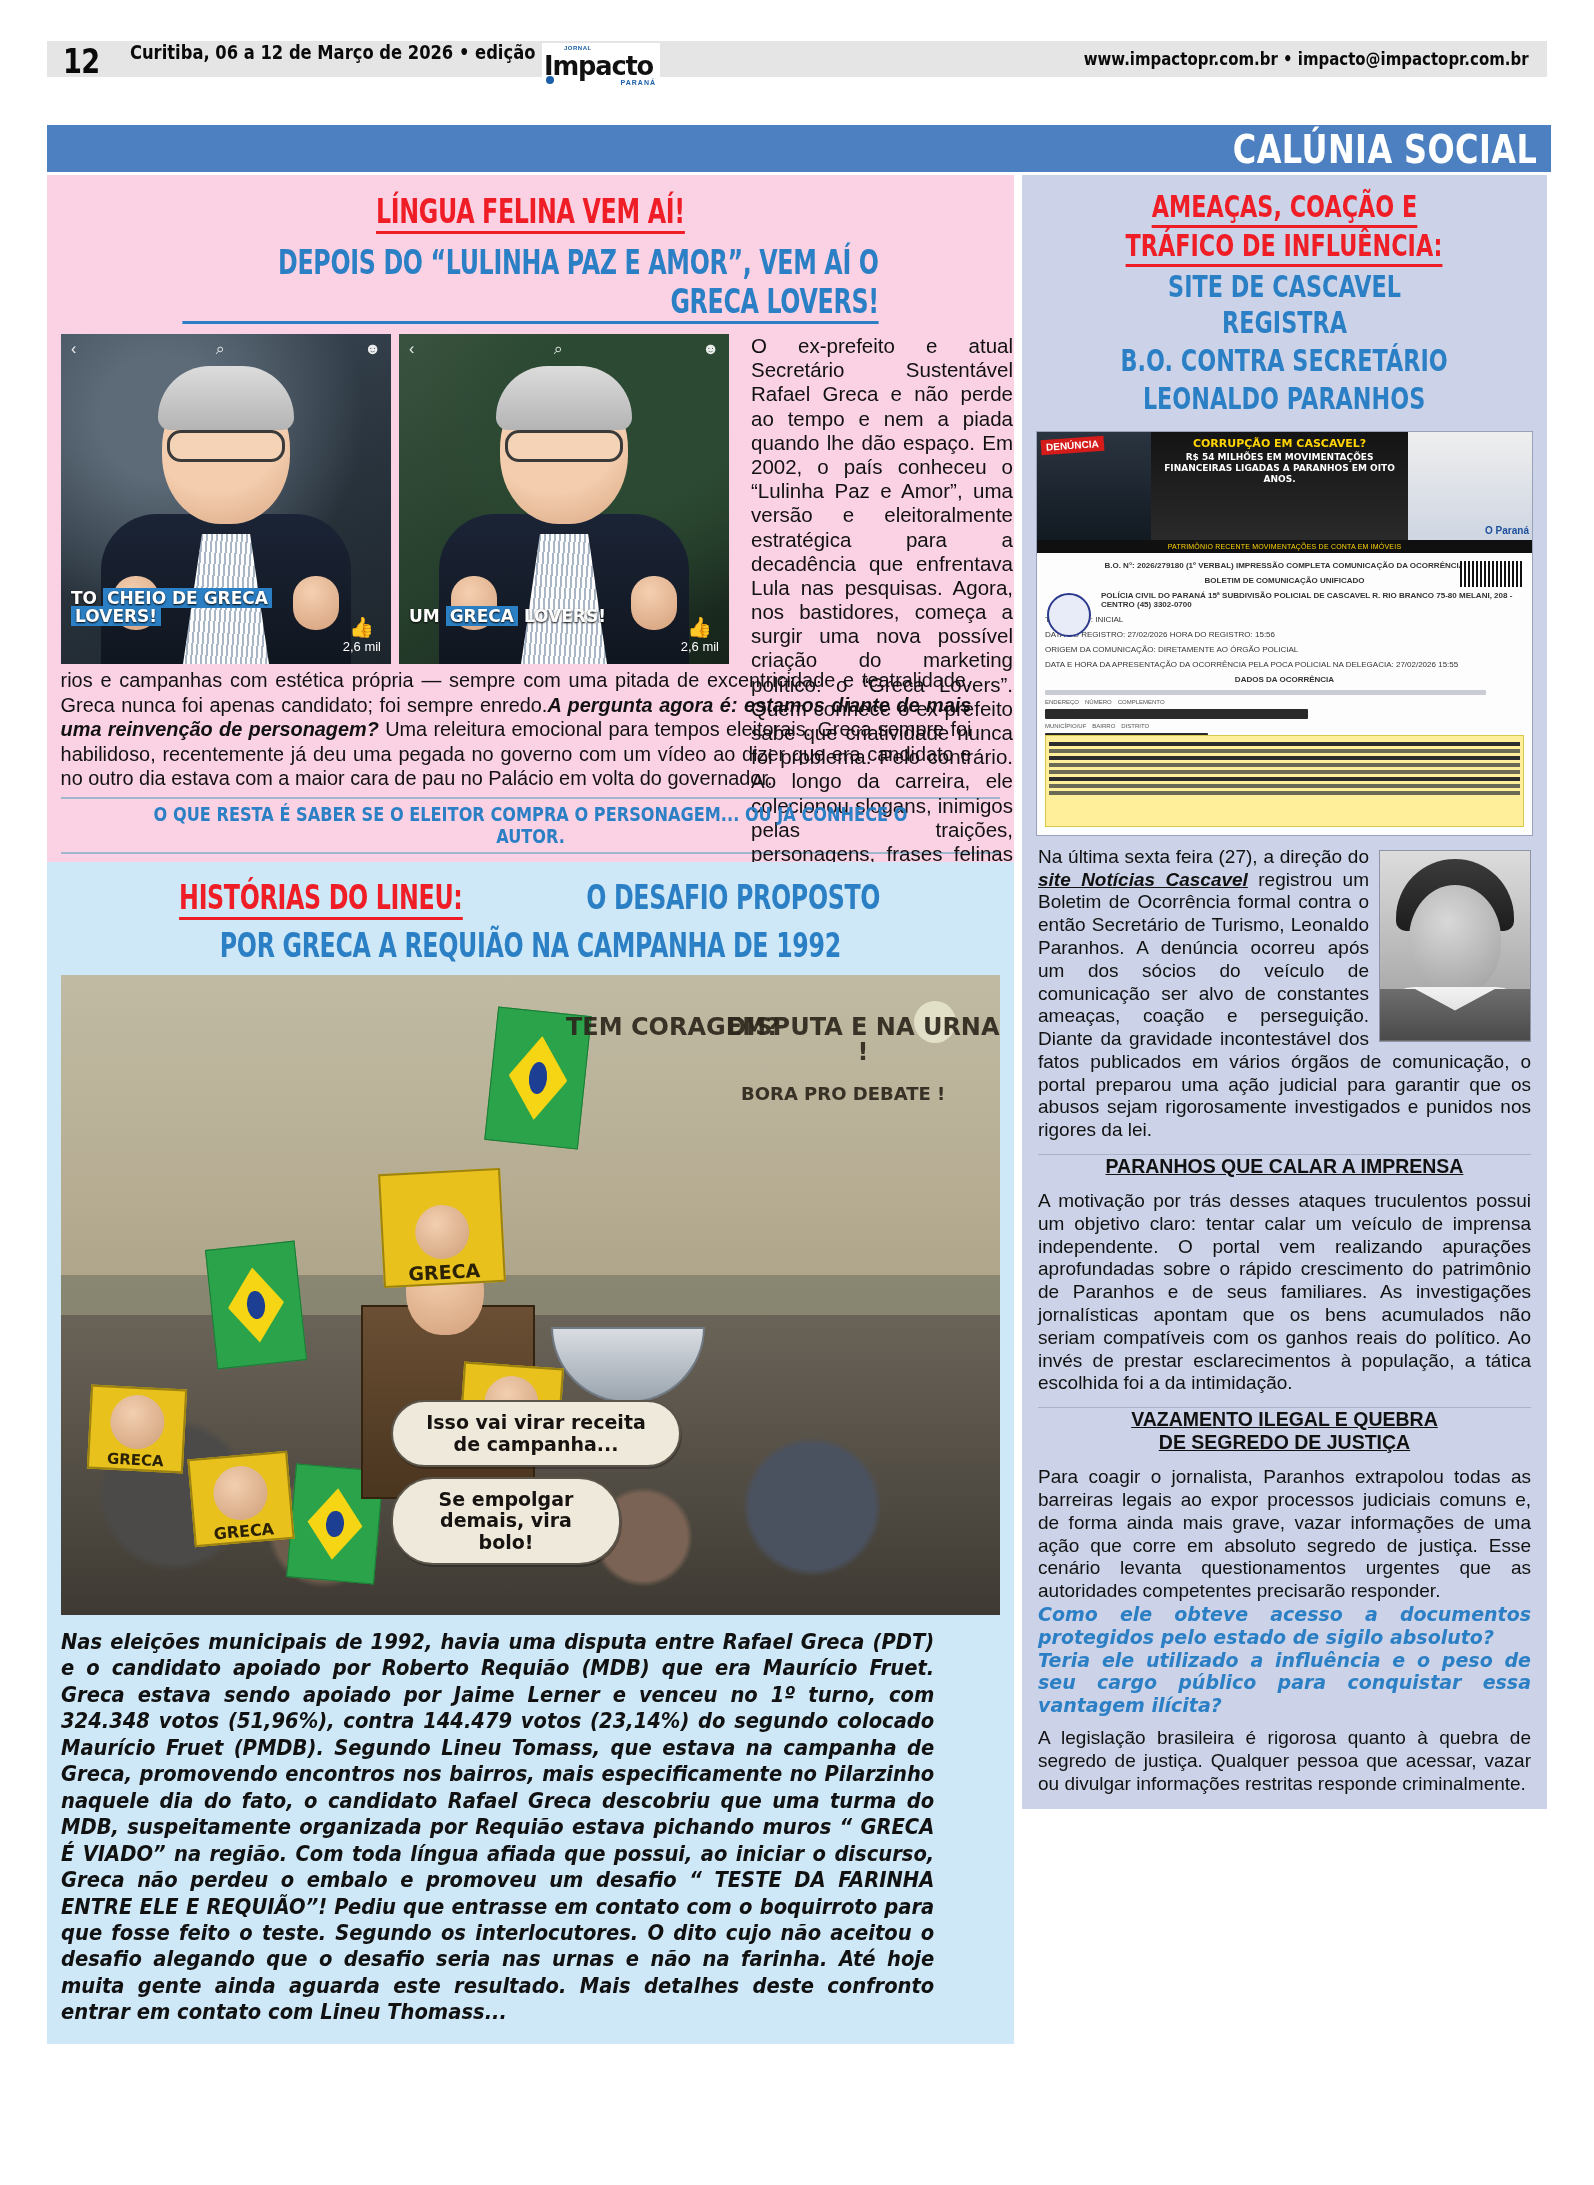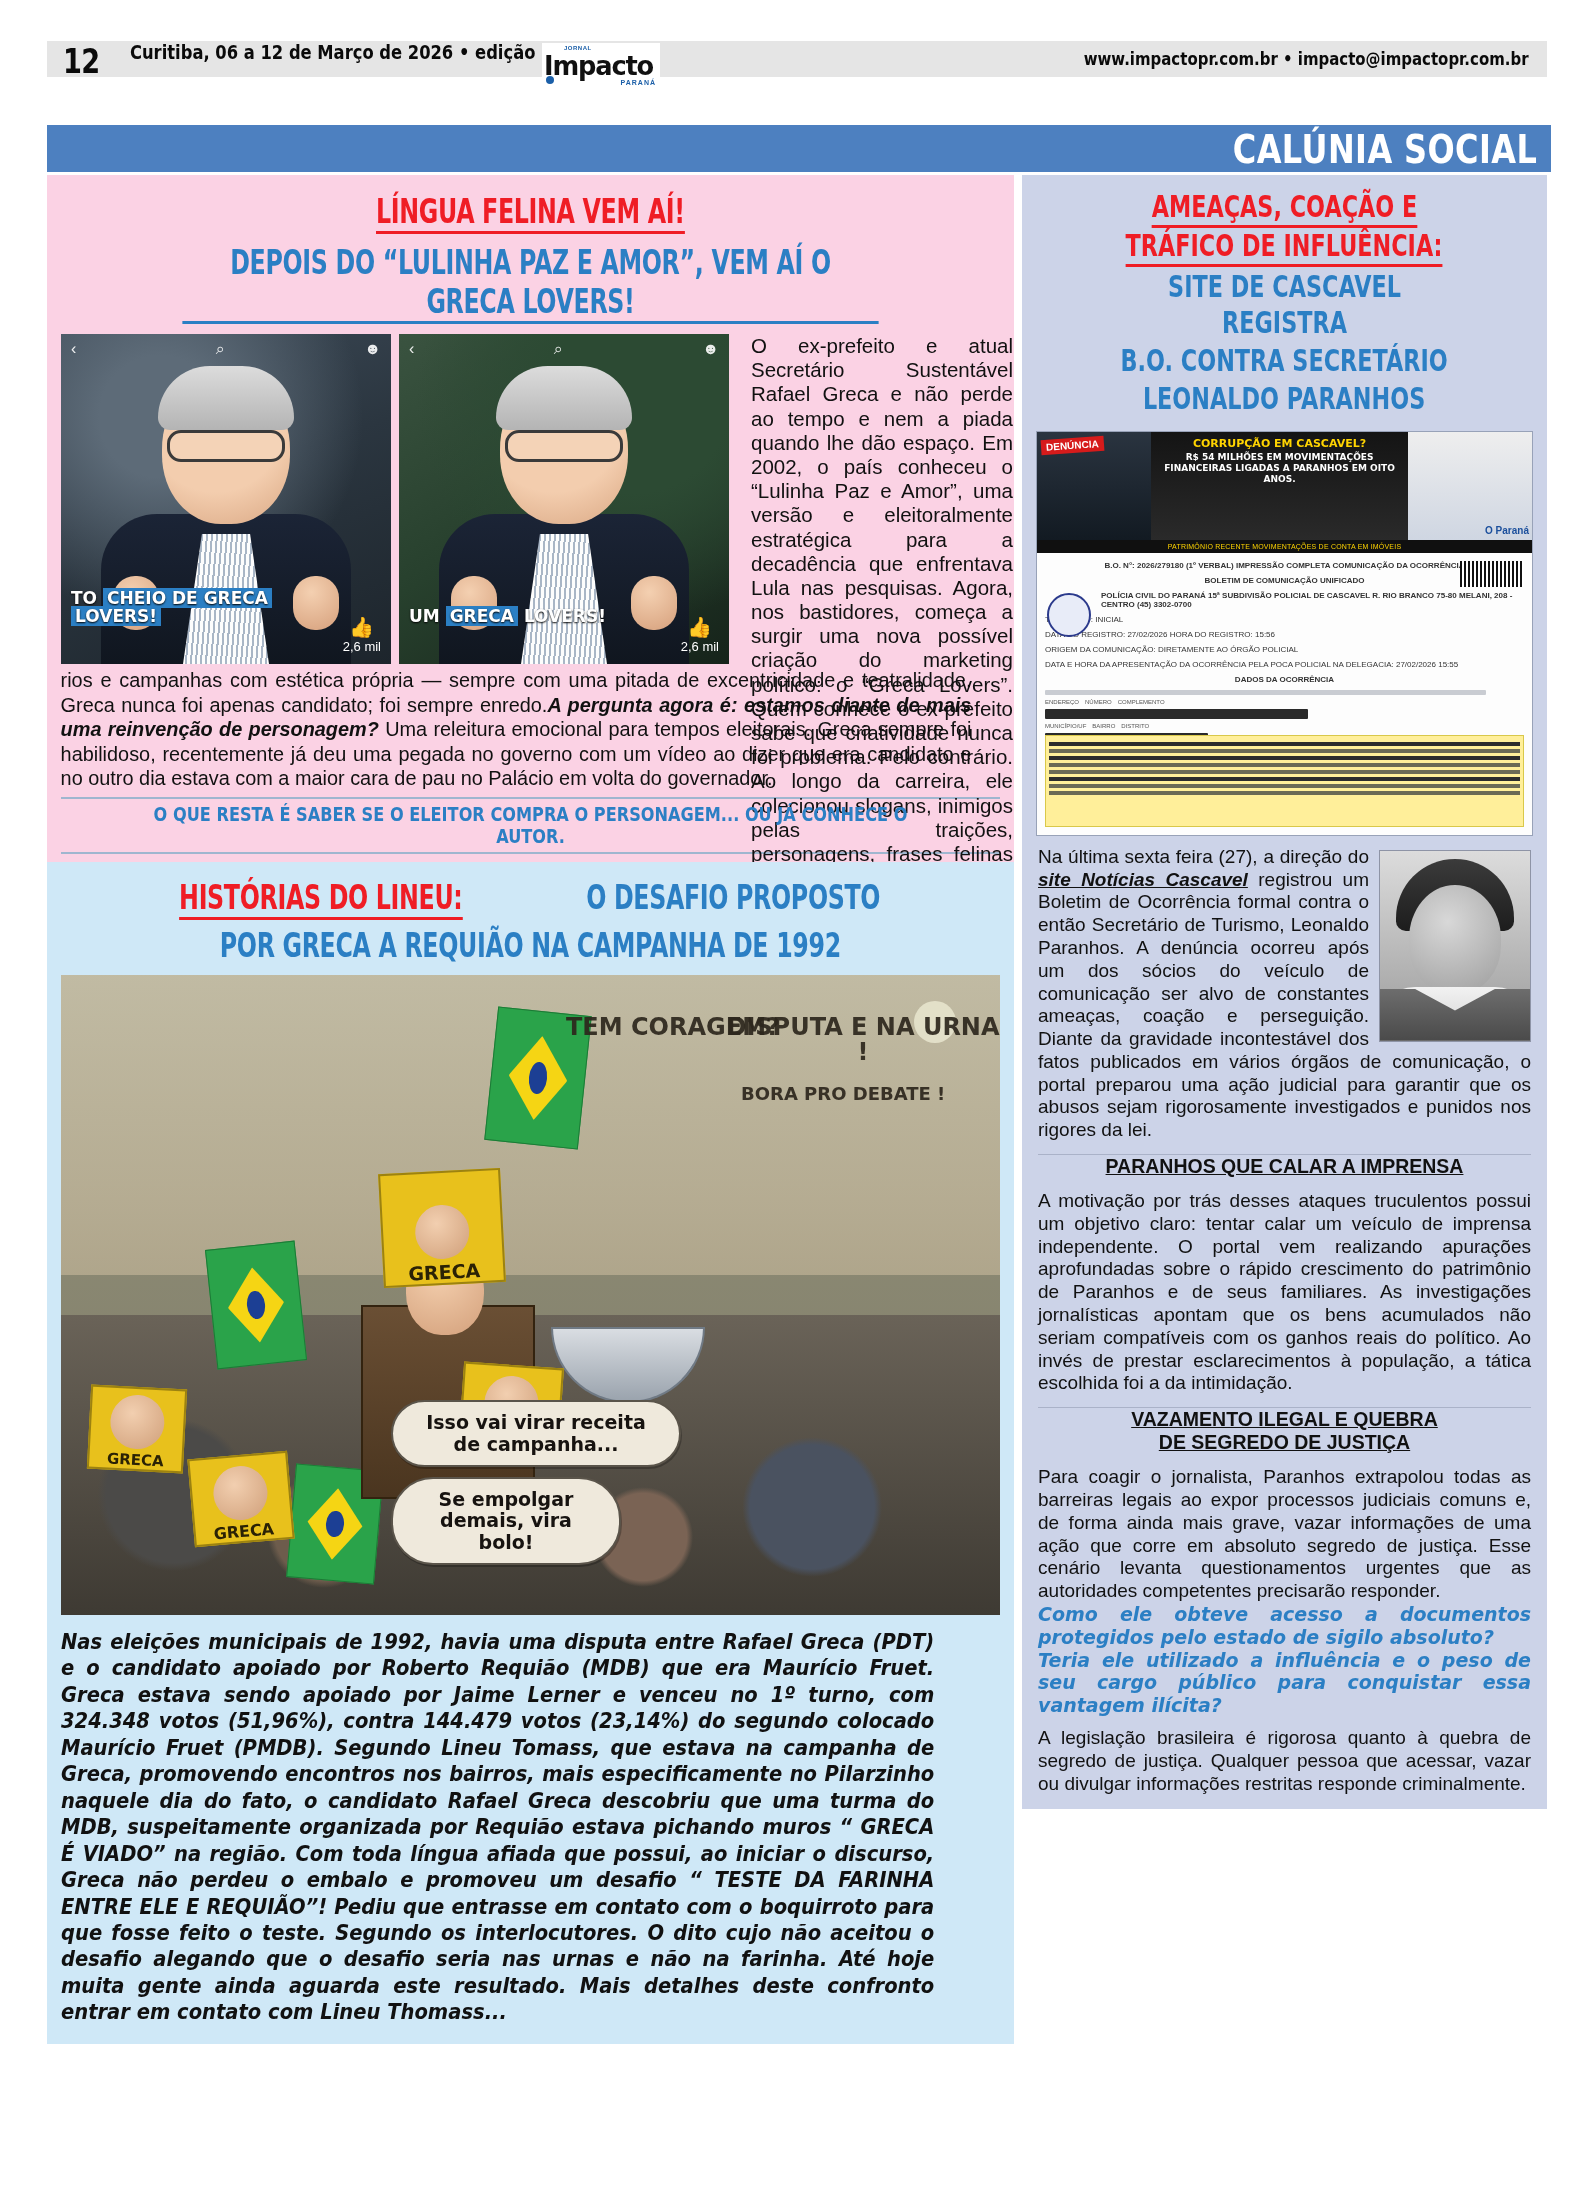--- a/index.html
+++ b/index.html
@@ -81,21 +81,21 @@
   }
   .hl-blue{
     font-family:"DejaVu Sans", sans-serif;font-weight:bold;
     color:#2b7fc4;text-align:center;letter-spacing:-.5px;
   }
   .t-sq{display:inline-block;transform:scaleX(.72);transform-origin:center;}
   .u-red{border-bottom:3px solid #ef1d25;}
   .u-blue{border-bottom:3px solid #2b7fc4;}
 
   .h1a{font-size:33px;padding-top:17px;}
-  .h1b{font-size:33px;padding-top:9px;}
+  .h1b{font-size:33px;padding-top:9px;text-align:right;}
 
   
   .photos{position:relative;margin:10px 12px 0 14px;height:330px;}
   .ph{position:absolute;top:0;height:330px;background:#1b2029;overflow:hidden;}
   .ph.a{left:0;width:330px;}
   .ph.b{left:338px;width:330px;}
   .ph .sky{position:absolute;inset:0;background:
       radial-gradient(circle at 30% 25%, #5d6b78 0 18%, rgba(0,0,0,0) 60%),
       linear-gradient(160deg,#3d4a57 0%,#2b3640 45%,#1d252c 100%);}
   .ph.b .sky{background:

